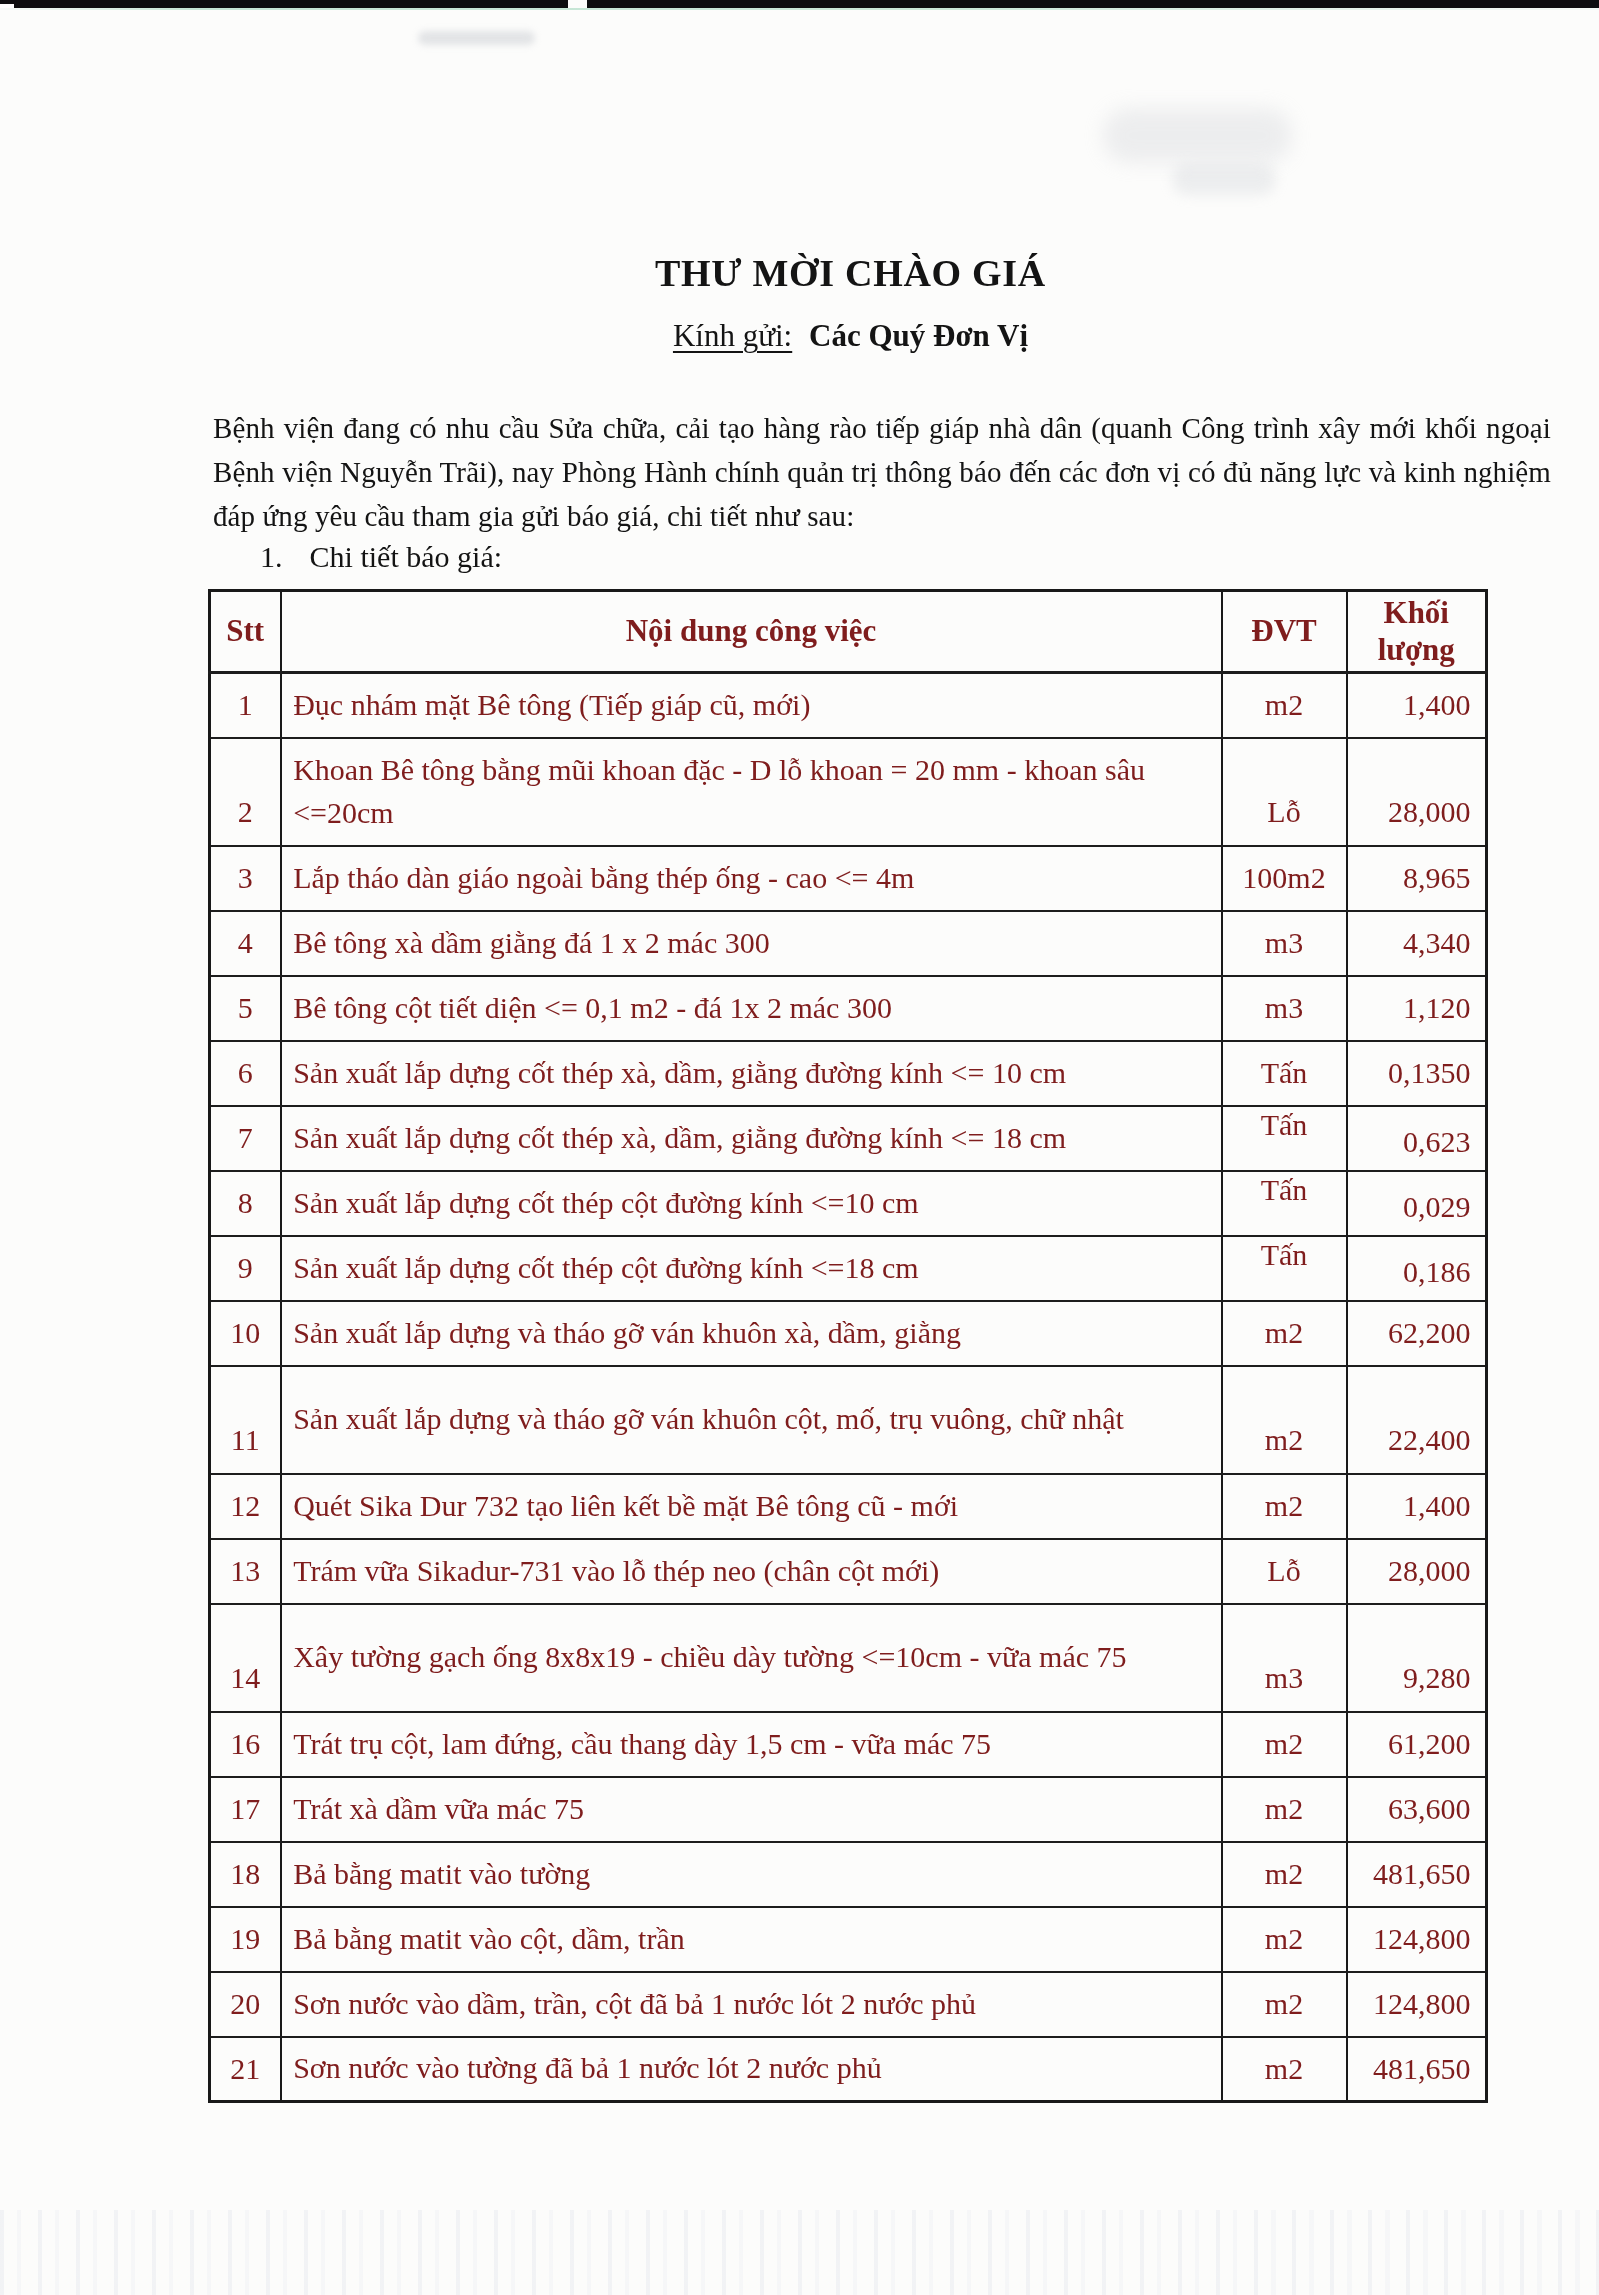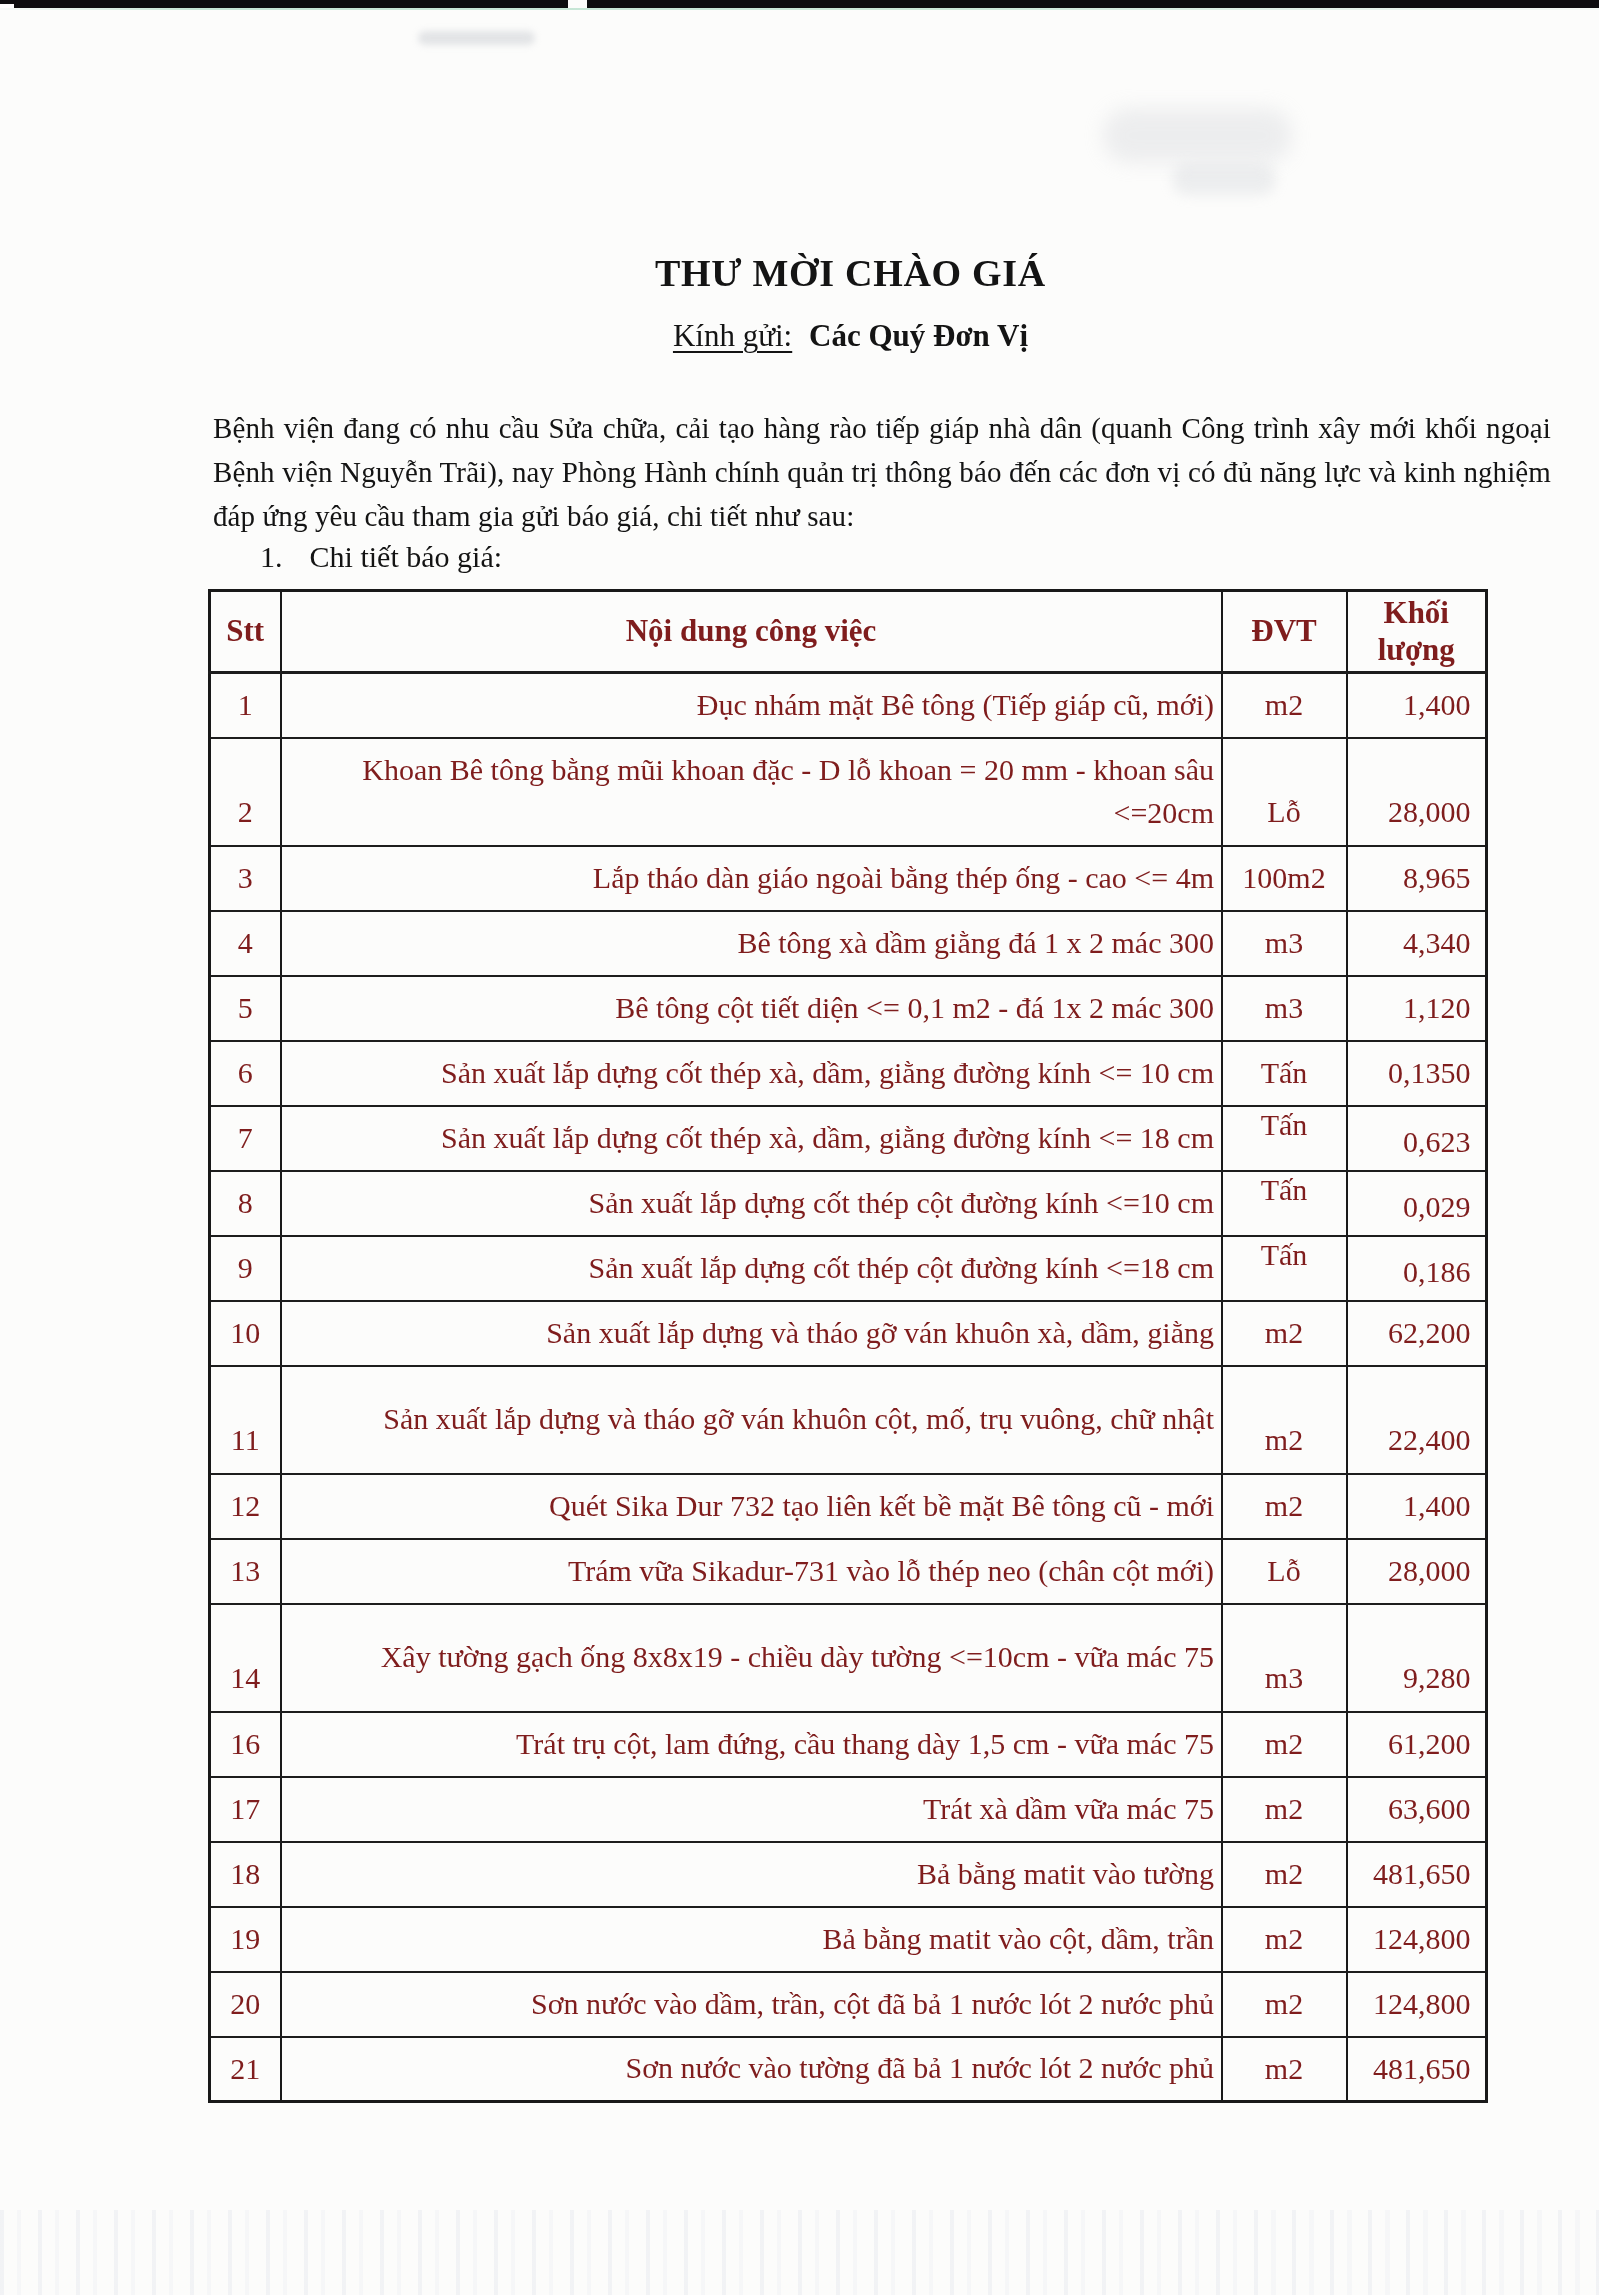--- a/index.html
+++ b/index.html
@@ -84,21 +84,21 @@
     font-weight: bold; font-size: 31px; text-align: center; line-height: 1.18;
     border-bottom-width: 3.9px;
   }
   table.quote thead th.h-qty { padding: 0 5.2px; }
 
   table.quote tr.row  { height: 65px; }
   table.quote tr.tall { height: 108px; }
 
   td.cell-stt  { text-align: center; }
   td.cell-content {
-    text-align: right; padding: 3.9px 6.5px 3.9px 11.7px; line-height: 1.42; border-radius: 20px;
+    text-align: left; padding: 3.9px 6.5px 3.9px 11.7px; line-height: 1.42; border-radius: 20px;
   }
   tr:not(.tall) td.cell-content { white-space: nowrap; }
   td.cell-unit { text-align: center; }
   td.cell-qty  { text-align: right; padding-right: 14.4px; }
 
   tr.tall td.cell-stt,
   tr.tall td.cell-unit,
   tr.tall td.cell-qty { vertical-align: bottom; padding-bottom: 15.7px; }
 
   tr.unit-top td.cell-unit { vertical-align: top; padding-top: 1.3px; }

